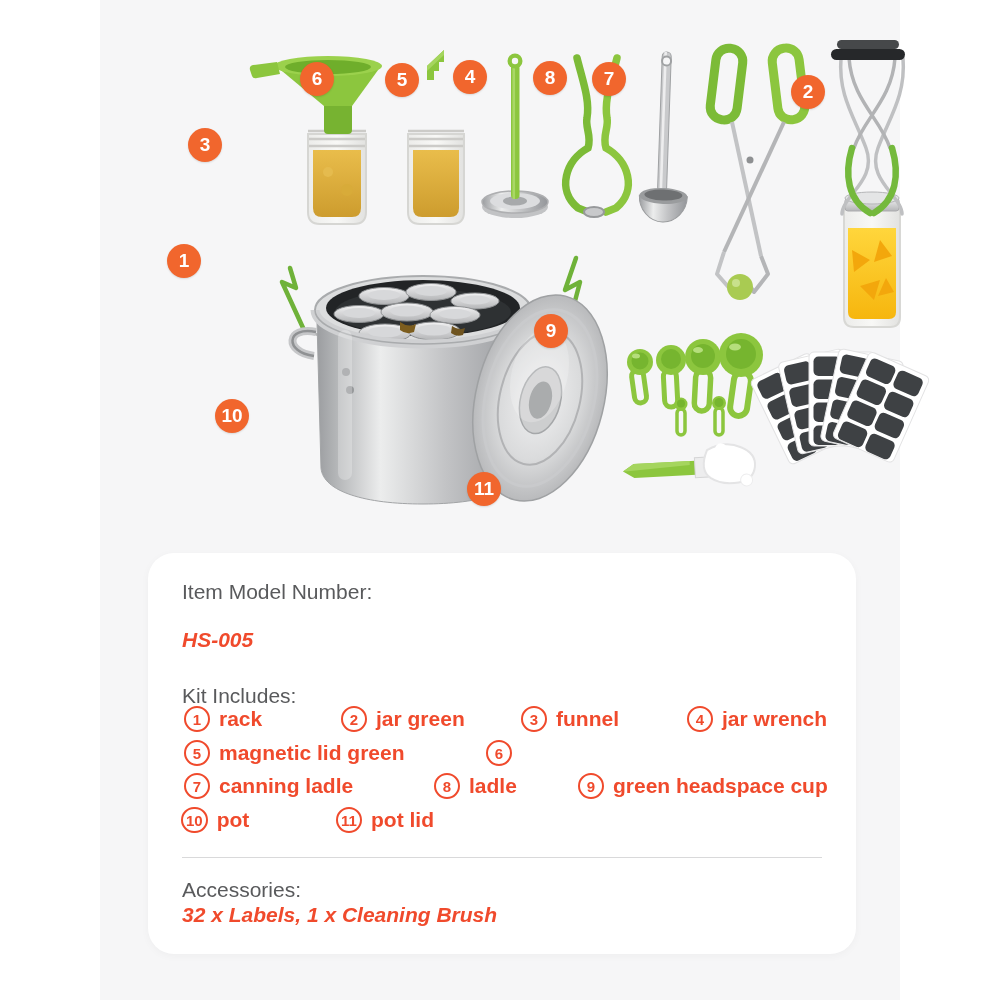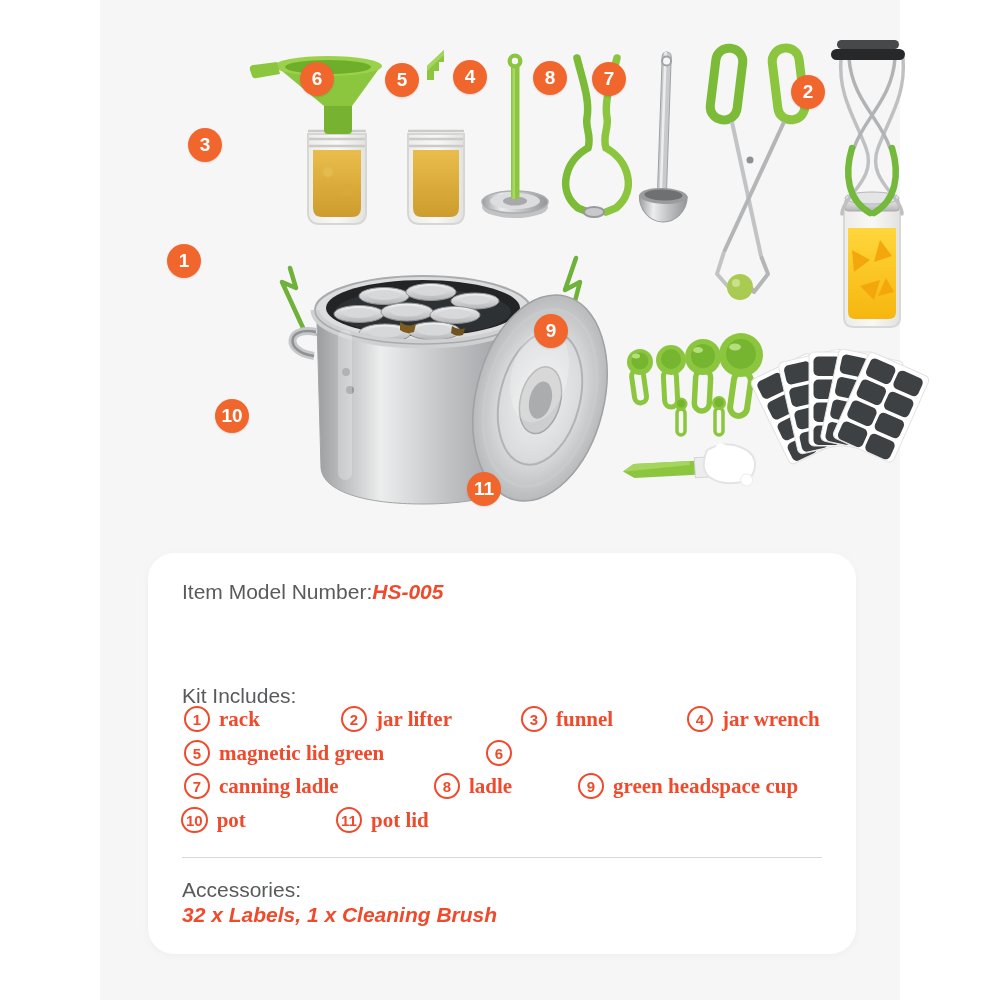--- a/index.html
+++ b/index.html
@@ -26,33 +26,33 @@
     display:flex;align-items:center;justify-content:center;
     box-shadow:0 1px 2px rgba(0,0,0,.12);
   }
   .card{
     position:absolute;left:148px;top:553px;width:708px;height:401px;
     background:#ffffff;border-radius:26px;
     box-shadow:0 2px 8px rgba(0,0,0,.035);
   }
   .cline{
     position:absolute;margin:0;font-size:21px;line-height:24px;
-    display:flex;gap:0;white-space:nowrap;
+    display:flex;gap:24px;white-space:nowrap;flex-direction:column;
   }
   .glabel{color:var(--gray-text);font-weight:400;}
   .rval{color:var(--red);font-weight:700;font-style:italic;}
   .kit-item{
     position:absolute;display:flex;align-items:center;gap:9px;height:26px;
   }
   .knum{
     min-width:26px;height:26px;padding:0 3px;border:2px solid var(--red);
     border-radius:13px;color:var(--red);font-weight:700;font-size:15px;
     display:flex;align-items:center;justify-content:center;line-height:1;
   }
-  .klabel{color:var(--red);font-weight:700;font-size:21px;white-space:nowrap;font-family:Liberation Serif, serif;}
+  .klabel{color:var(--red);font-weight:700;font-size:21px;white-space:nowrap;}
   .divider{
     position:absolute;left:34px;top:304px;width:640px;height:0;
     border-top:1px solid #d9d9da;
   }
 </style>
 </head>
 <body>
 
 <div class="strip">
 
@@ -351,21 +351,21 @@
   <p class="cline" style="left:34px;top:131px">
     <span class="glabel">Kit Includes:</span>
   </p>
 
   <div class="kit-item" style="left:36px;top:153px">
     <span class="knum">1</span>
     <span class="klabel">rack</span>
   </div>
   <div class="kit-item" style="left:193px;top:153px">
     <span class="knum">2</span>
-    <span class="klabel">jar lifter</span>
+    <span class="klabel">jar green</span>
   </div>
   <div class="kit-item" style="left:373px;top:153px">
     <span class="knum">3</span>
     <span class="klabel">funnel</span>
   </div>
   <div class="kit-item" style="left:539px;top:153px">
     <span class="knum">4</span>
     <span class="klabel">jar wrench</span>
   </div>
 

